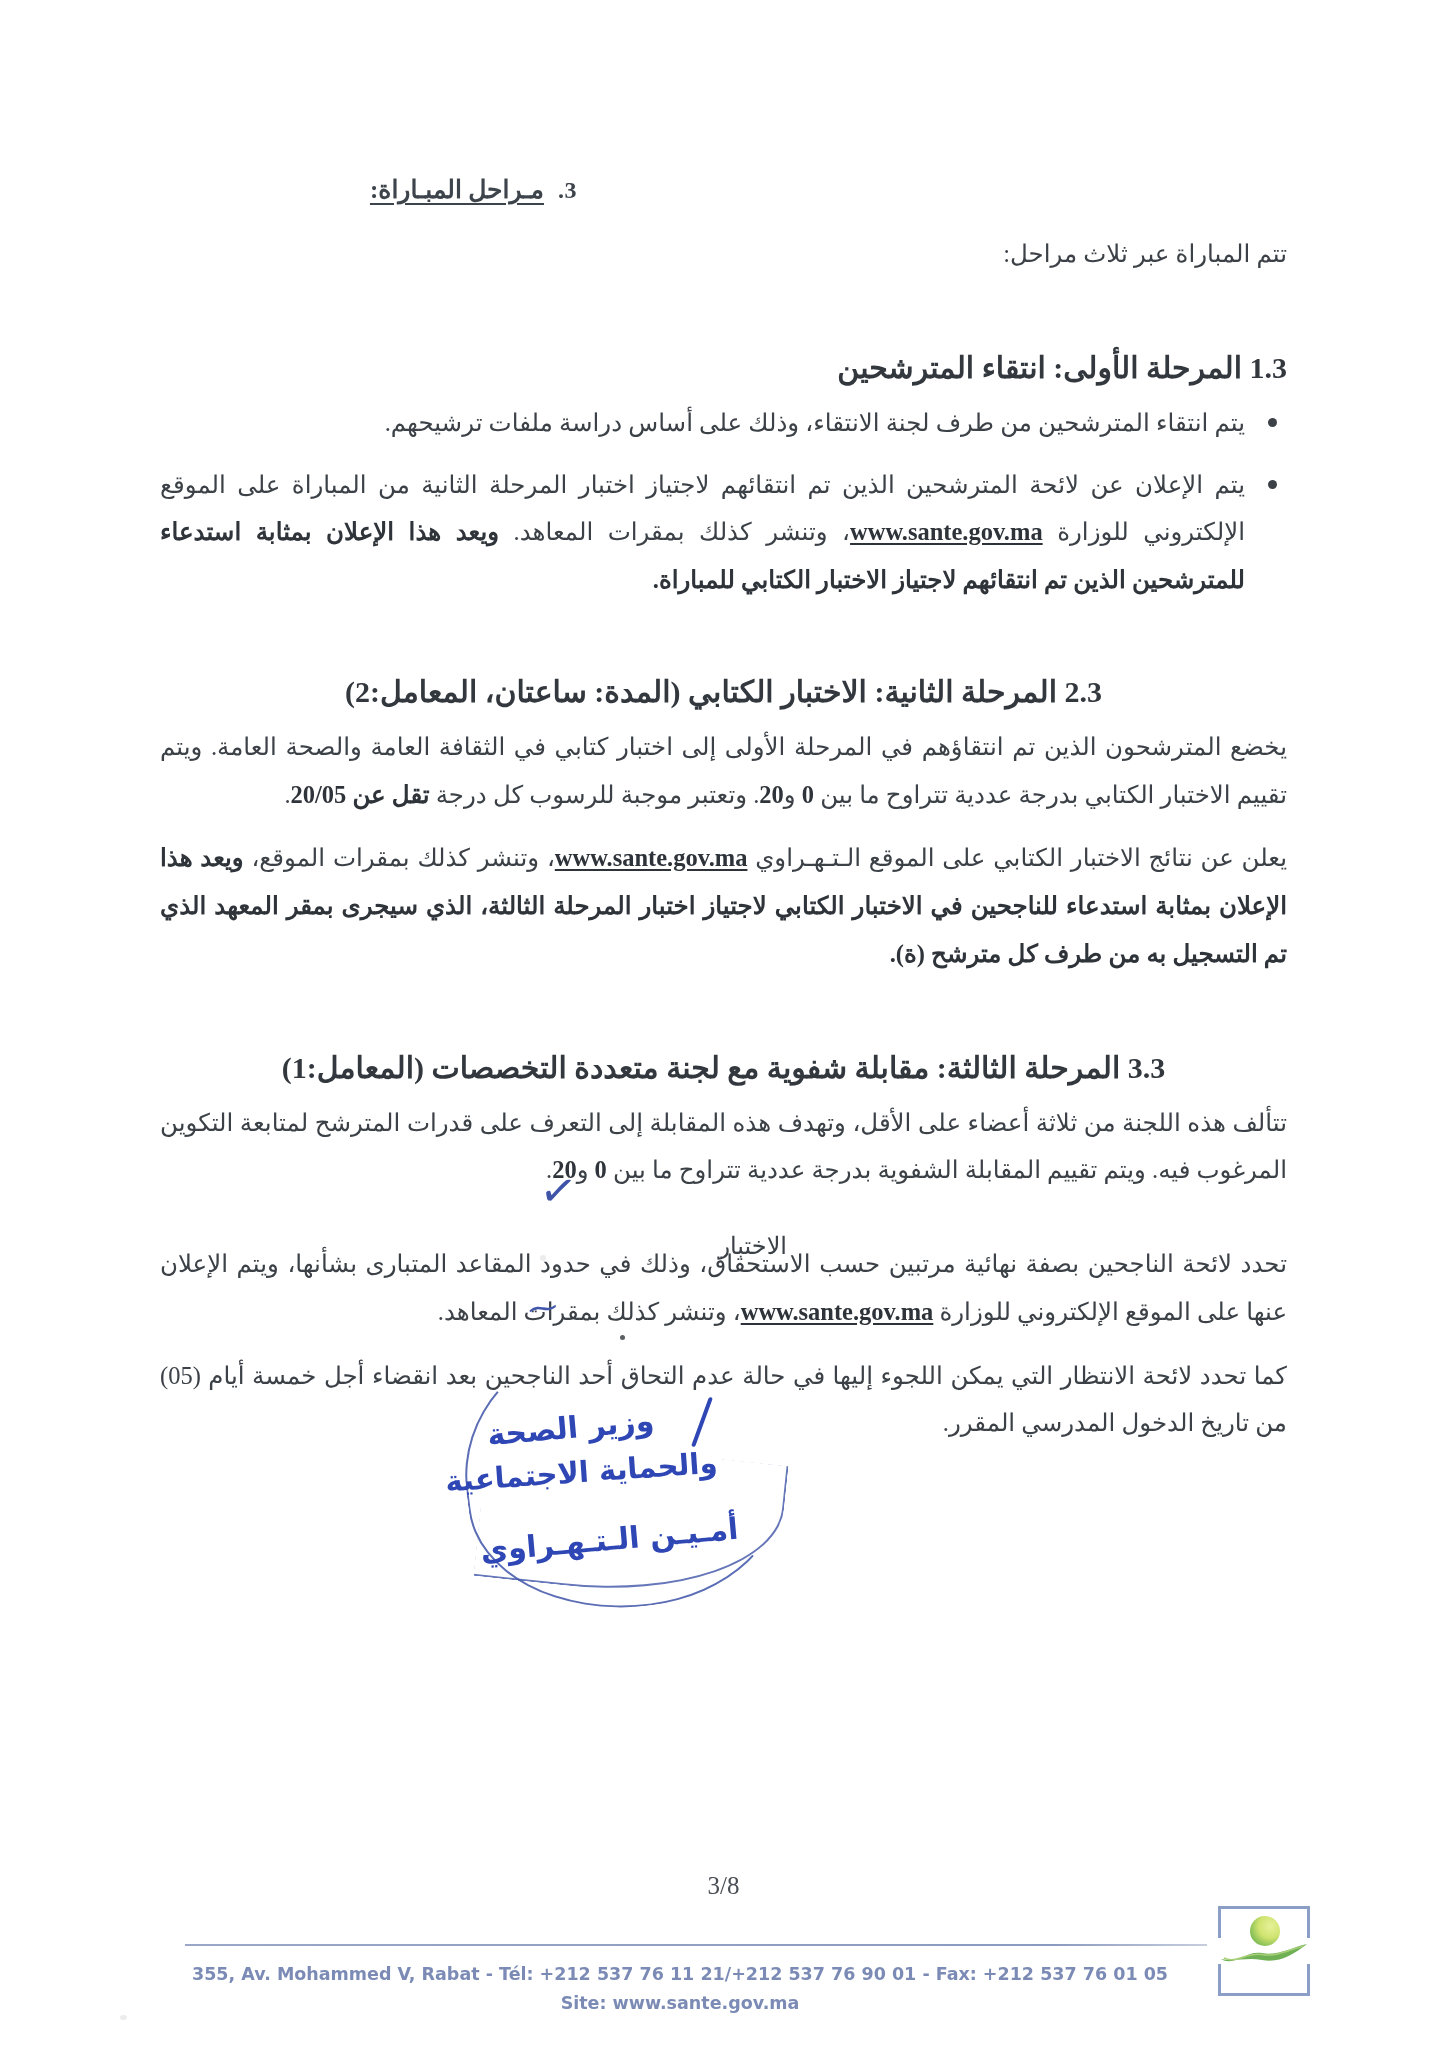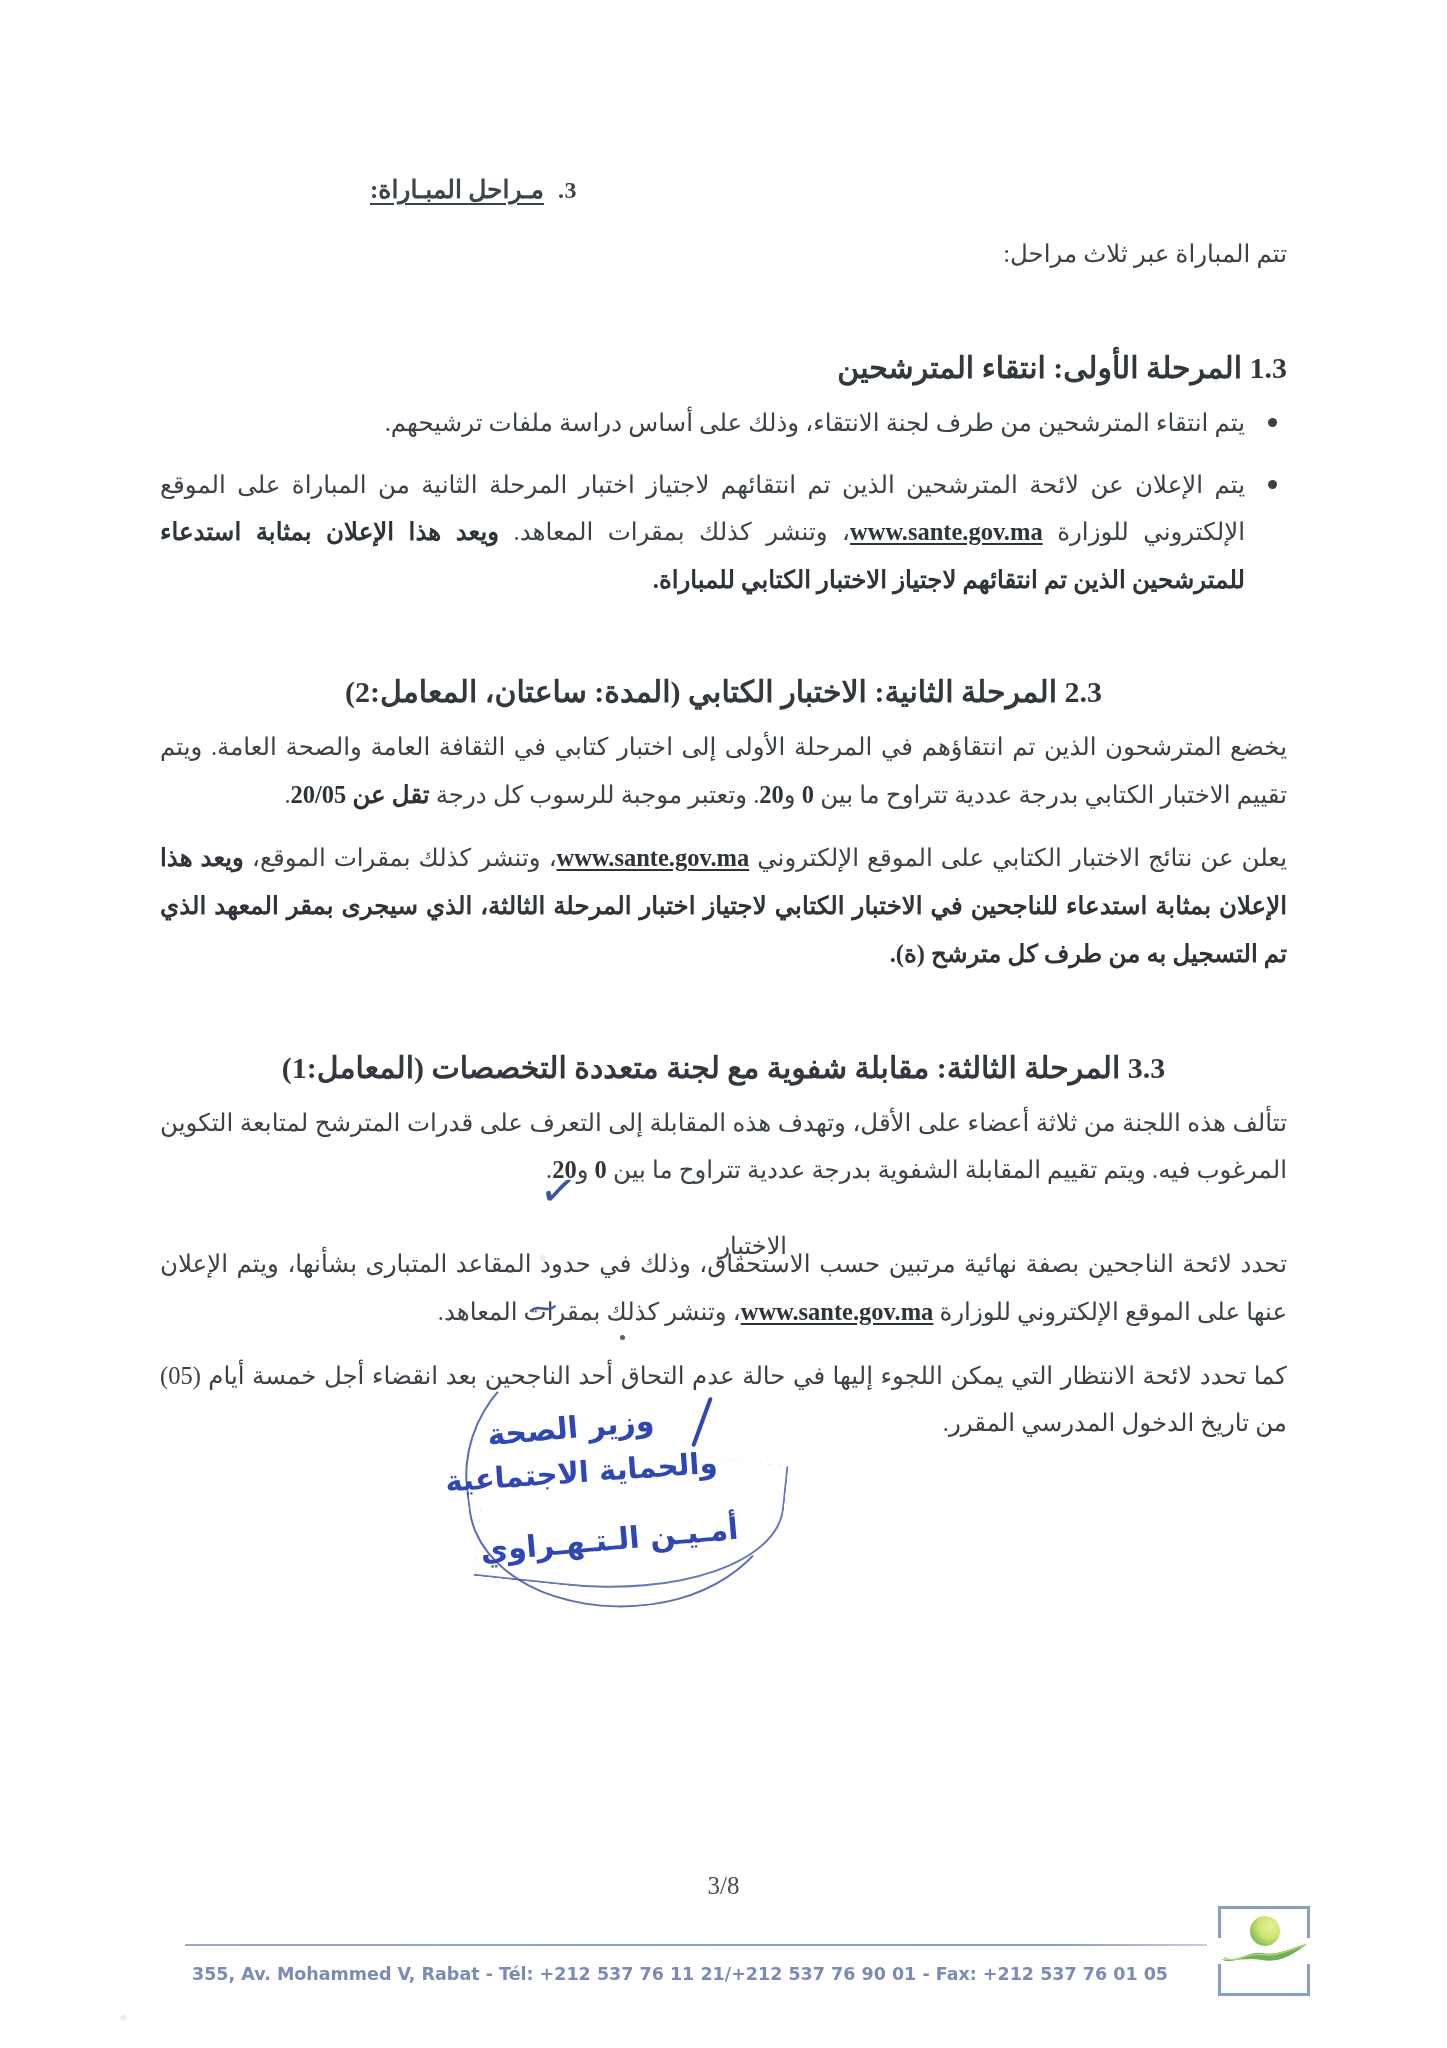--- a/index.html
+++ b/index.html
@@ -312,21 +312,21 @@
         <span>يتم الإعلان عن لائحة المترشحين الذين تم انتقائهم لاجتياز اختبار المرحلة الثانية من المباراة على الموقع الإلكتروني للوزارة </span><span class="link">www.sante.gov.ma</span><span>، وتنشر كذلك بمقرات المعاهد. </span><b>ويعد هذا الإعلان بمثابة استدعاء للمترشحين الذين تم انتقائهم لاجتياز الاختبار الكتابي للمباراة.</b>
       </li>
     </ul>
 
     <div class="gap-block"></div>
 
     <h3 class="stage-heading">2.3 المرحلة الثانية: الاختبار الكتابي (المدة: ساعتان، المعامل:2)</h3>
 
     <p class="para"><span>يخضع المترشحون الذين تم انتقاؤهم في المرحلة الأولى إلى اختبار كتابي في الثقافة العامة والصحة العامة. ويتم تقييم الاختبار الكتابي بدرجة عددية تتراوح ما بين </span><b class="ltr-num">0</b><span> و</span><b class="ltr-num">20</b><span>. وتعتبر موجبة للرسوب كل درجة </span><b>تقل عن 20/05</b><span>.</span></p>
 
-    <p class="para"><span>يعلن عن نتائج الاختبار الكتابي على الموقع الإلكتروني </span><span class="link">www.sante.gov.ma</span><span>، وتنشر كذلك بمقرات الموقع، </span><b>ويعد هذا الإعلان بمثابة استدعاء للناجحين في الاختبار الكتابي لاجتياز اختبار المرحلة الثالثة، الذي سيجرى بمقر المعهد الذي تم التسجيل به من طرف كل مترشح (ة).</b></p>
+    <p class="para"><span>يعلن عن نتائج الاختبار الكتابي على الموقع الـتـهـراوي </span><span class="link">www.sante.gov.ma</span><span>، وتنشر كذلك بمقرات الموقع، </span><b>ويعد هذا الإعلان بمثابة استدعاء للناجحين في الاختبار الكتابي لاجتياز اختبار المرحلة الثالثة، الذي سيجرى بمقر المعهد الذي تم التسجيل به من طرف كل مترشح (ة).</b></p>
 
     <div class="gap-block"></div>
 
     <h3 class="stage-heading">3.3 المرحلة الثالثة: مقابلة شفوية مع لجنة متعددة التخصصات (المعامل:1)</h3>
 
     <p class="para"><span>تتألف هذه اللجنة من ثلاثة أعضاء على الأقل، وتهدف هذه المقابلة إلى التعرف على قدرات المترشح لمتابعة التكوين المرغوب فيه. ويتم تقييم المقابلة الشفوية بدرجة عددية تتراوح ما بين </span><b class="ltr-num">0</b><span> و</span><b class="ltr-num">20</b><span>.</span></p>
 
     <div class="gap-block"></div>
 
     <p class="para"><span>تحدد لائحة الناجحين بصفة نهائية مرتبين حسب الاستحقاق، وذلك في حدود المقاعد المتبارى بشأنها، ويتم الإعلان عنها على الموقع الإلكتروني للوزارة </span><span class="link">www.sante.gov.ma</span><span>، وتنشر كذلك بمقرات المعاهد.</span></p>
@@ -346,20 +346,21 @@
     <div class="stamp-flourish"></div>
     <div class="stamp-line stamp-l1">وزير الصحة</div>
     <div class="stamp-line stamp-l2">والحماية الاجتماعية</div>
     <div class="stamp-line stamp-l3">أمـيـن الـتـهـراوي</div>
   </div>
 
   <div class="page-number">3/8</div>
   <div class="footer-rule"></div>
   <div class="footer-text">
     <div>355, Av. Mohammed V, Rabat - Tél: +212 537 76 11 21/+212 537 76 90 01 - Fax: +212 537 76 01 05</div>
+    <div>Site: www.sante.gov.ma</div>
   </div>
 
   <div class="footer-logo">
     <div class="frame"></div>
     <div class="frame-gap-l"></div>
     <div class="frame-gap-r"></div>
     <div class="circle"></div>
     <svg class="wave" viewBox="0 0 88 26">
       <path d="M1 17 C14 25, 26 8, 42 11 C58 14, 70 6, 87 2 C72 14, 58 21, 42 18 C27 15, 14 20, 1 17 Z" fill="#6fb054"></path>
       <path d="M4 16 C16 22, 27 10, 42 12.5 C57 15, 68 8, 84 4" fill="none" stroke="#a8cf7a" stroke-width="1.6"></path>

